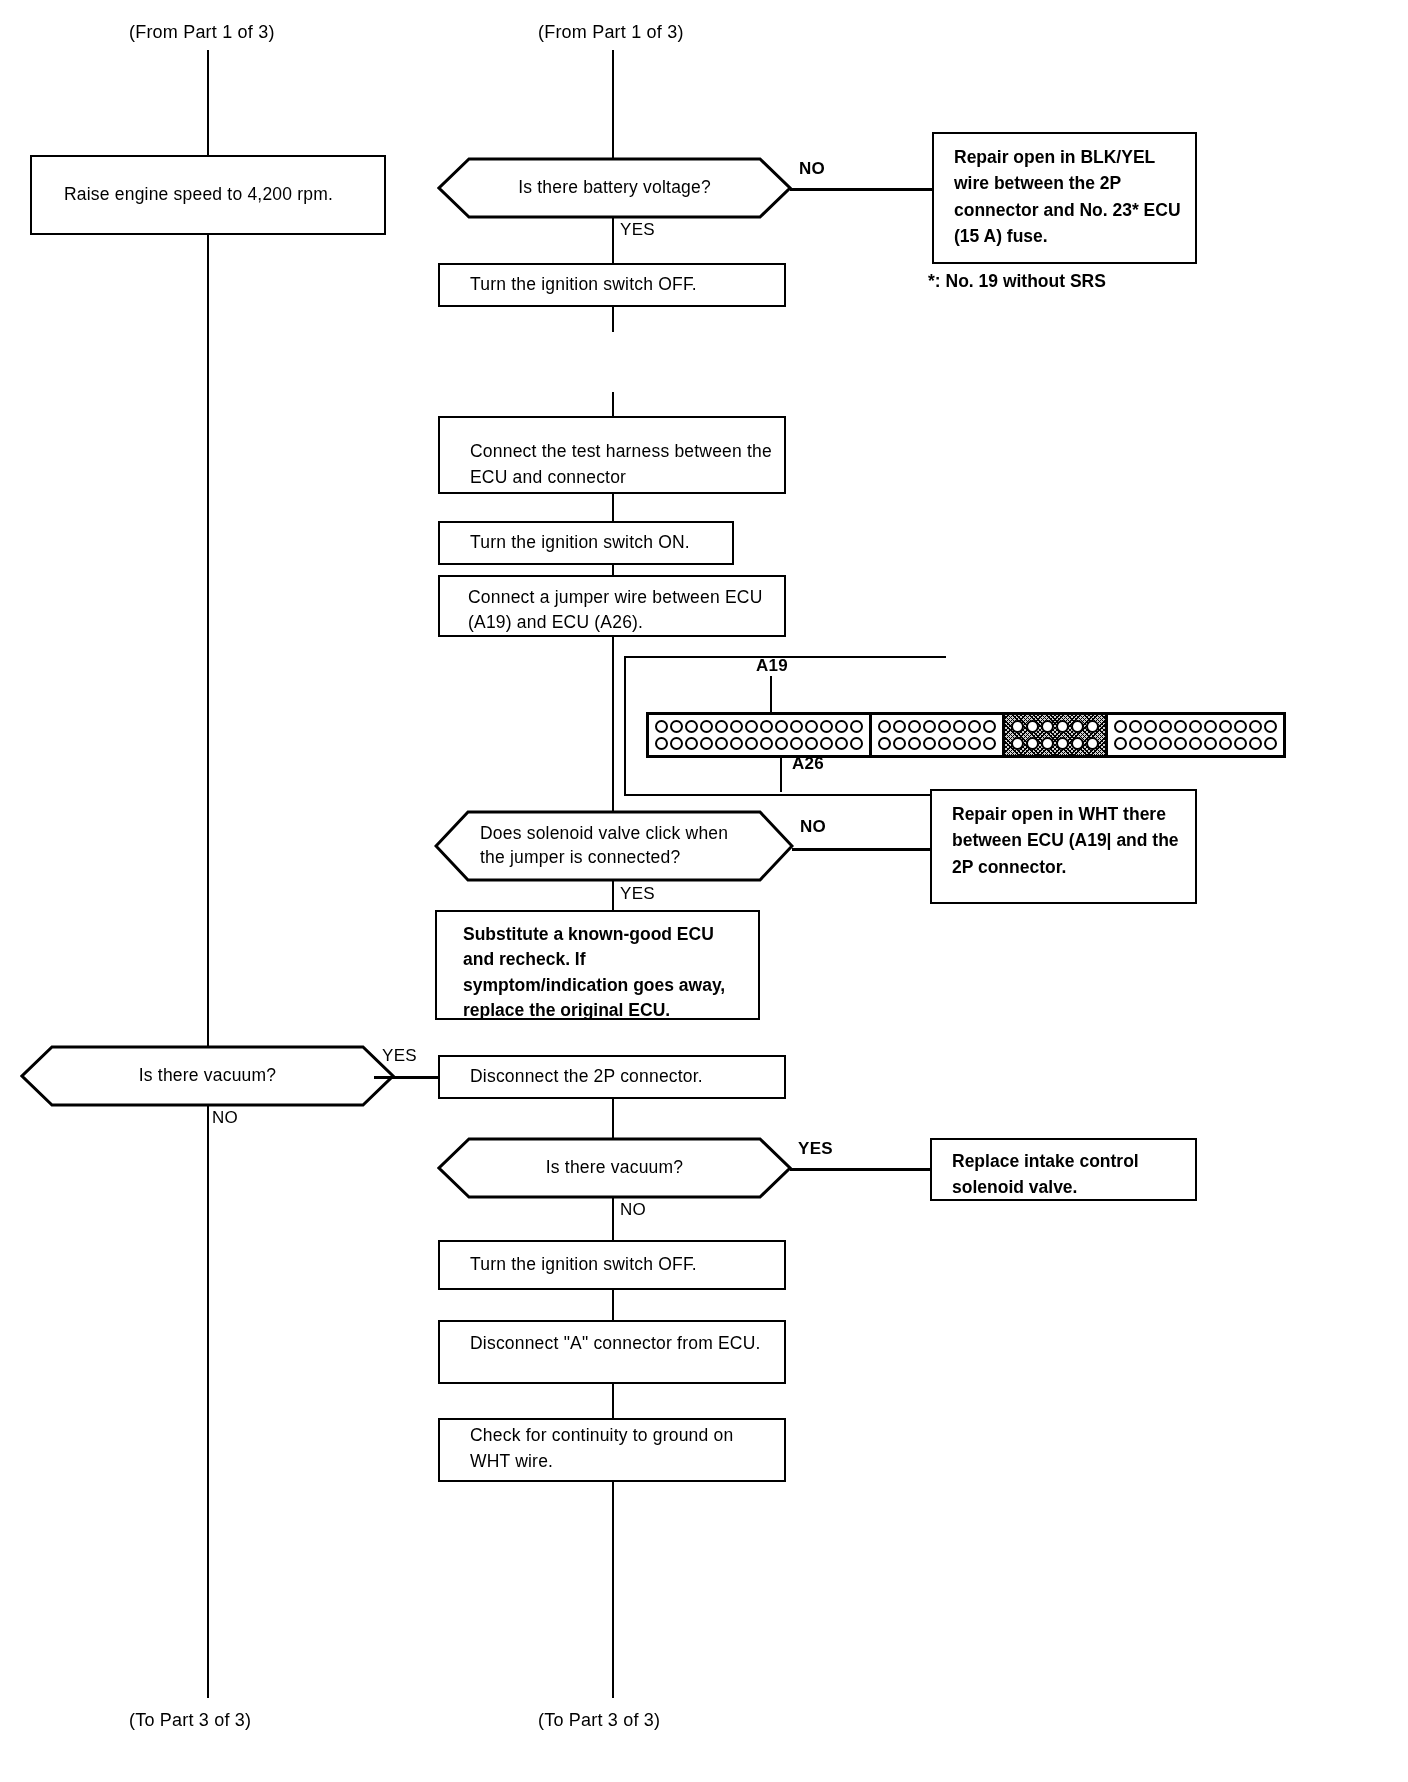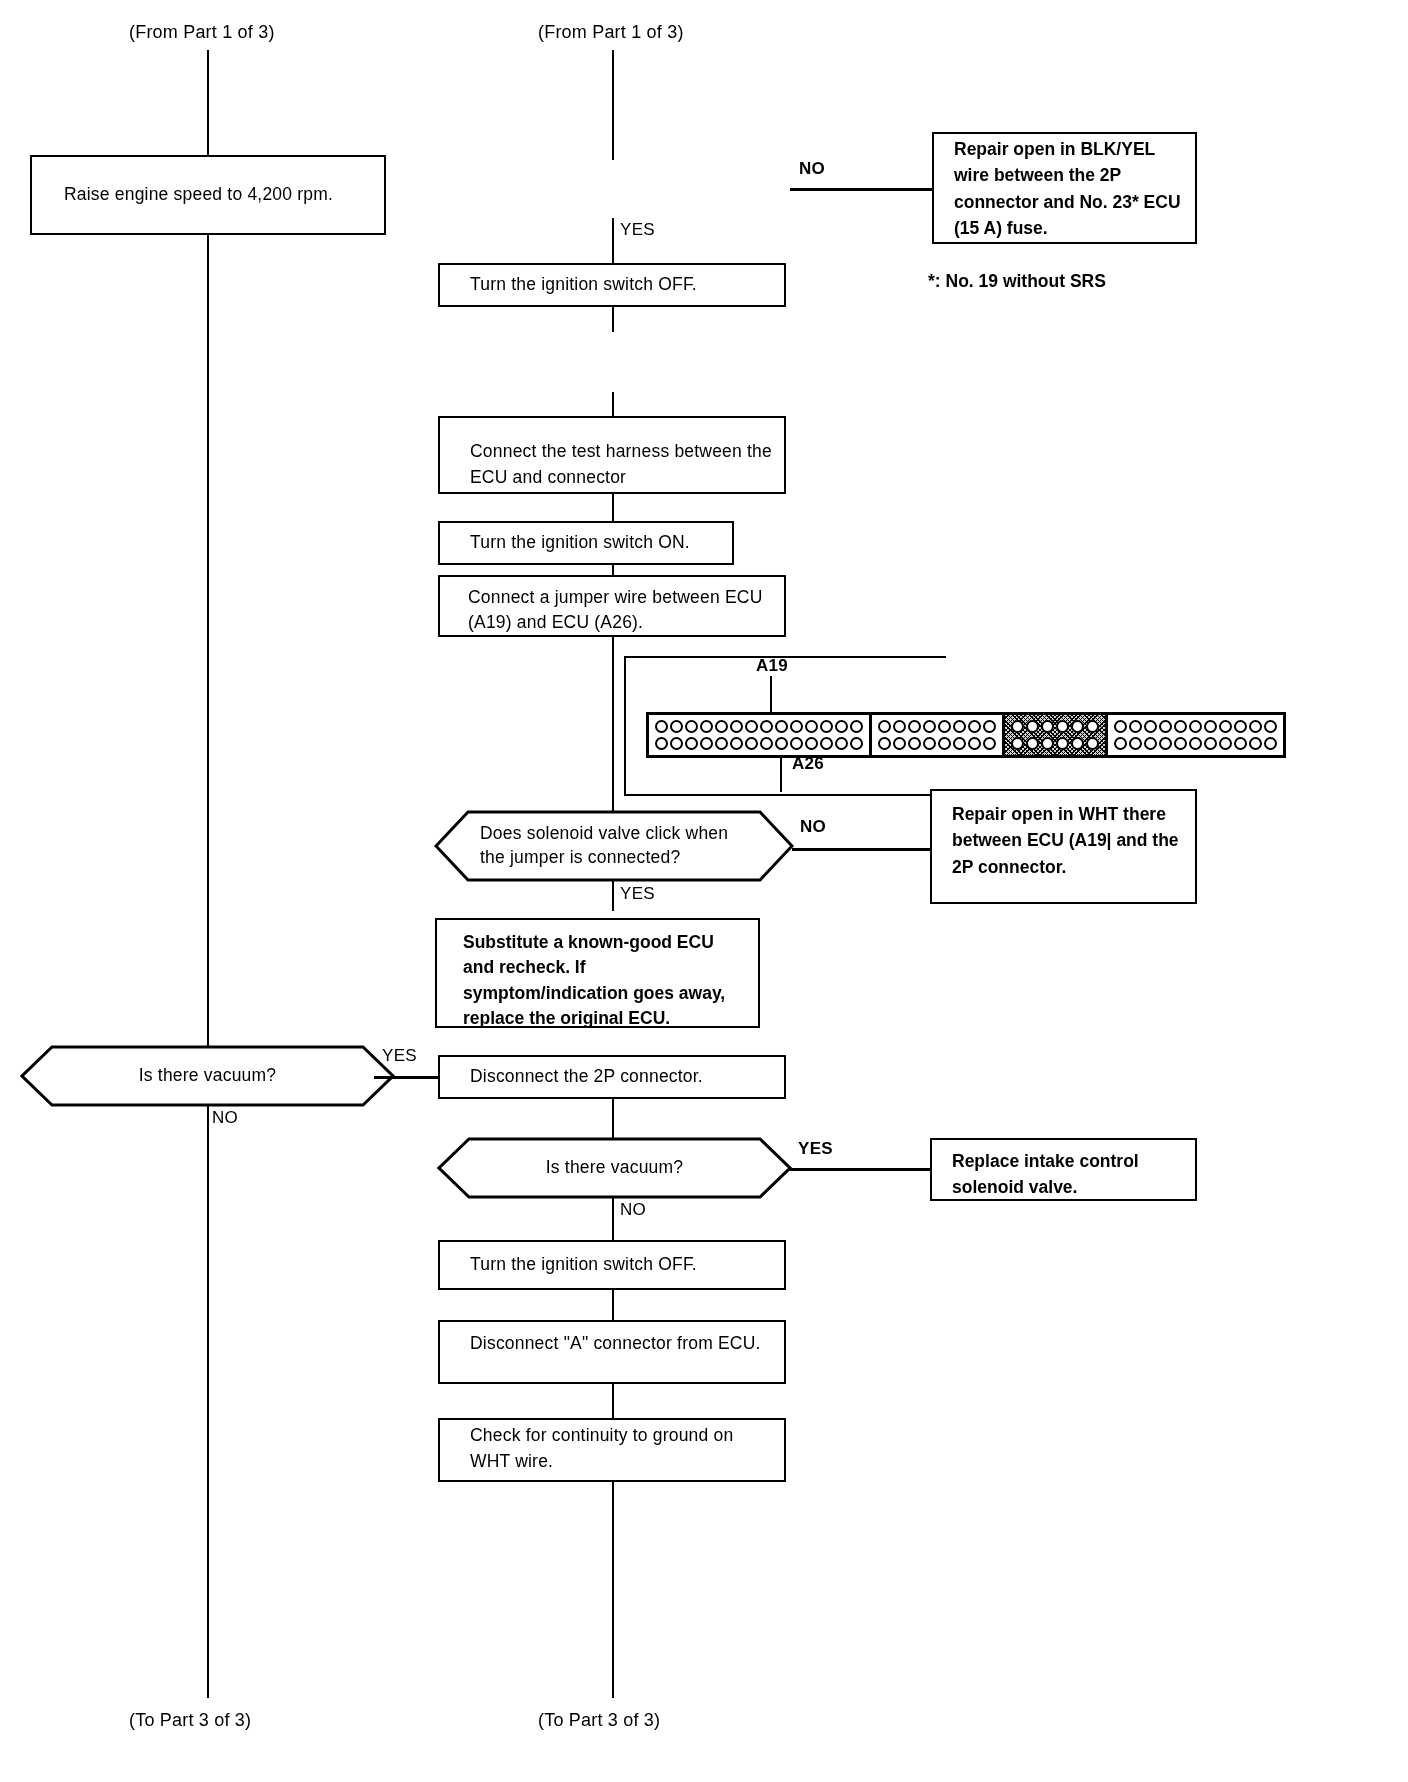--- a/index.html
+++ b/index.html
@@ -89,25 +89,31 @@
   <div class="lbl" style="left:382px;top:1046px;">YES</div>
   <div class="hline thick" style="left:374px;top:1076px;width:64px;"></div>
 
   <div class="lbl" style="left:212px;top:1108px;">NO</div>
   <div class="vline" style="left:207px;top:1106px;height:592px;"></div>
 
   <div class="pagelbl" style="left:129px;top:1710px;">(To Part 3 of 3)</div>
 
   <div class="vline" style="left:612px;top:50px;height:110px;"></div>
 
+  <div class="dec" style="left:437px;top:157px;width:355px;height:62px;">
+    <svg width="355" height="62" viewBox="0 0 355 62">
+      <polygon points="32,2 323,2 353,31 323,60 32,60 2,31" fill="#fff" stroke="#000" stroke-width="3"></polygon>
+    </svg>
+    <div class="dtxt">Is there battery voltage?</div>
+  </div>
 
   <div class="lbl bold" style="left:799px;top:159px;">NO</div>
   <div class="hline thick" style="left:790px;top:188px;width:144px;"></div>
 
-  <div class="pbox bold" style="left:932px;top:132px;width:265px;height:112px;padding:2px 12px 10px 20px;align-items:flex-start;">
+  <div class="pbox bold" style="left:932px;top:132px;width:265px;height:132px;padding:10px 12px 10px 20px;align-items:flex-start;">
     <span class="txt" style="line-height:1.5;">Repair open in BLK/YEL wire between the 2P connector and No. 23* ECU (15 A) fuse.</span>
   </div>
 
   <div class="note" style="left:928px;top:271px;">*: No. 19 without SRS</div>
 
   <div class="lbl" style="left:620px;top:220px;">YES</div>
   <div class="vline" style="left:612px;top:218px;height:47px;"></div>
 
   <div class="pbox" style="left:438px;top:263px;width:348px;height:44px;">
     <span class="txt">Turn the ignition switch OFF.</span>
@@ -257,21 +263,21 @@
   <div class="lbl bold" style="left:800px;top:817px;">NO</div>
   <div class="hline thick" style="left:792px;top:848px;width:140px;"></div>
 
   <div class="pbox bold" style="left:930px;top:789px;width:267px;height:115px;padding:10px 12px 10px 20px;align-items:flex-start;">
     <span class="txt" style="line-height:1.5;">Repair open in WHT there between ECU (A19| and the 2P connector.</span>
   </div>
 
   <div class="lbl" style="left:620px;top:884px;">YES</div>
   <div class="vline" style="left:612px;top:881px;height:30px;"></div>
 
-  <div class="pbox bold" style="left:435px;top:910px;width:325px;height:110px;align-items:flex-start;padding:10px 10px 10px 26px;margin-top:8px;">
+  <div class="pbox bold" style="left:435px;top:910px;width:325px;height:110px;align-items:flex-start;padding:10px 10px 10px 26px;">
     <span class="txt" style="line-height:1.45;">Substitute a known-good ECU and recheck. If symptom/indication goes away, replace the original ECU.</span>
   </div>
 
   <div class="pbox" style="left:438px;top:1055px;width:348px;height:44px;">
     <span class="txt">Disconnect the 2P connector.</span>
   </div>
   <div class="vline" style="left:612px;top:1098px;height:43px;"></div>
 
   <div class="dec" style="left:437px;top:1137px;width:355px;height:62px;">
     <svg width="355" height="62" viewBox="0 0 355 62">

